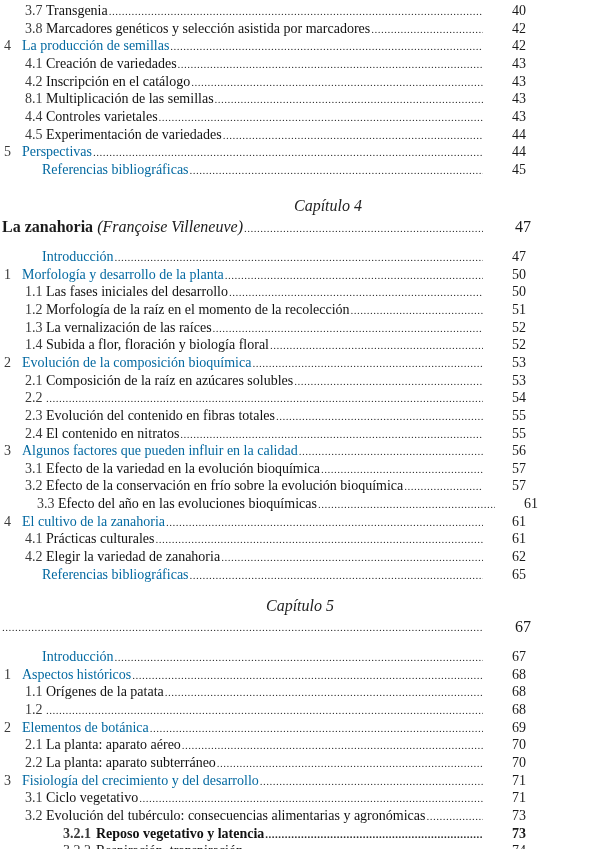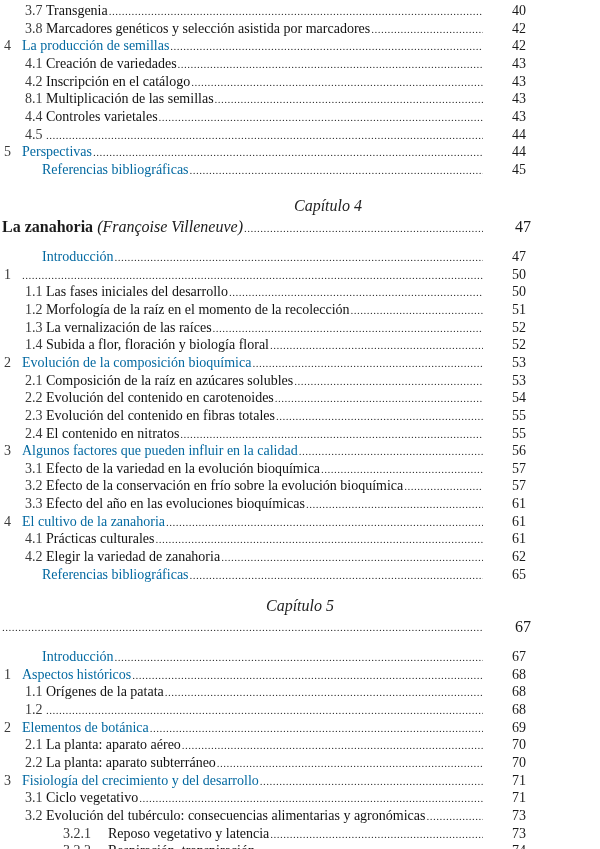--- a/index.html
+++ b/index.html
@@ -11,21 +11,21 @@
   .lead { position:absolute; display:flex; align-items:baseline; overflow:hidden; }
   .lead .t { flex:0 0 auto; padding-right:1px; }
   .lead .dots { flex:1 1 auto; overflow:hidden; white-space:nowrap; color:#2a2a2a; letter-spacing:0.5px; font-size:11px; }
   .pg { position:absolute; right:7px; text-align:right; }
   .l1 .num { left:4px; }
   .l1 .lead { left:22px; right:50px; }
   .l0 .lead { left:2px; right:50px;margin-left:40px; }
   .l2 .num { left:25px; }
   .l2 .lead { left:46px; right:50px; }
   .l3 .num { left:63px; }
-  .l3 .lead { left:108px; right:50px; }
+  .l3 .lead { left:96px; right:50px; }
   .l0 .t, .l1 .t { color:#0369a1; }
   .l2 .t, .l3 .t { color:#111; }
   .cap { position:absolute; left:0; width:600px; text-align:center; font-style:italic; font-size:16px; color:#222; }
   .ch { position:absolute; left:0; width:538px; height:22px; font-size:16px; line-height:22px; white-space:nowrap; }
   .ch .lead { left:2px; right:55px; }
   .ch .t b { font-weight:bold; }
   .ch .t i { font-style:italic; }
   .ch .pg { font-size:16px; right:7px; }
 </style>
 </head>
@@ -84,20 +84,21 @@
       <span class="num">4.4</span>
       <span class="lead">
         <span class="t">Controles varietales</span>
         <span class="dots">................................................................................................................................................................................................................................................................................................................................................................................................................</span>
       </span>
       <span class="pg">43</span>
     </div>
     <div class="row l2" style="top: 125.55px;">
       <span class="num">4.5</span>
       <span class="lead">
+        <span class="t">Experimentación de variedades</span>
         <span class="dots">................................................................................................................................................................................................................................................................................................................................................................................................................</span>
       </span>
       <span class="pg">44</span>
     </div>
     <div class="row l1" style="top: 143.2px;">
       <span class="num">5</span>
       <span class="lead">
         <span class="t">Perspectivas</span>
         <span class="dots">................................................................................................................................................................................................................................................................................................................................................................................................................</span>
       </span>
@@ -121,20 +122,21 @@
     <div class="row l0" style="top: 248px;">
       <span class="lead">
         <span class="t">Introducción</span>
         <span class="dots">................................................................................................................................................................................................................................................................................................................................................................................................................</span>
       </span>
       <span class="pg">47</span>
     </div>
     <div class="row l1" style="top: 265.65px;">
       <span class="num">1</span>
       <span class="lead">
+        <span class="t">Morfología y desarrollo de la planta</span>
         <span class="dots">................................................................................................................................................................................................................................................................................................................................................................................................................</span>
       </span>
       <span class="pg">50</span>
     </div>
     <div class="row l2" style="top: 283.3px;">
       <span class="num">1.1</span>
       <span class="lead">
         <span class="t">Las fases iniciales del desarrollo</span>
         <span class="dots">................................................................................................................................................................................................................................................................................................................................................................................................................</span>
       </span>
@@ -176,21 +178,20 @@
       <span class="num">2.1</span>
       <span class="lead">
         <span class="t">Composición de la raíz en azúcares solubles</span>
         <span class="dots">................................................................................................................................................................................................................................................................................................................................................................................................................</span>
       </span>
       <span class="pg">53</span>
     </div>
     <div class="row l2" style="top: 389.2px;">
       <span class="num">2.2</span>
       <span class="lead">
-        <span class="t">Evolución del contenido en carotenoides</span>
         <span class="dots">................................................................................................................................................................................................................................................................................................................................................................................................................</span>
       </span>
       <span class="pg">54</span>
     </div>
     <div class="row l2" style="top: 406.85px;">
       <span class="num">2.3</span>
       <span class="lead">
         <span class="t">Evolución del contenido en fibras totales</span>
         <span class="dots">................................................................................................................................................................................................................................................................................................................................................................................................................</span>
       </span>
@@ -221,21 +222,21 @@
       <span class="pg">57</span>
     </div>
     <div class="row l2" style="top: 477.45px;">
       <span class="num">3.2</span>
       <span class="lead">
         <span class="t">Efecto de la conservación en frío sobre la evolución bioquímica</span>
         <span class="dots">................................................................................................................................................................................................................................................................................................................................................................................................................</span>
       </span>
       <span class="pg">57</span>
     </div>
-    <div class="row l2" style="top: 495.1px;">
+    <div class="row l2" style="top: 495.1px; margin-left: 12px;">
       <span class="num">3.3</span>
       <span class="lead">
         <span class="t">Efecto del año en las evoluciones bioquímicas</span>
         <span class="dots">................................................................................................................................................................................................................................................................................................................................................................................................................</span>
       </span>
       <span class="pg">61</span>
     </div>
     <div class="row l1" style="top: 512.75px;">
       <span class="num">4</span>
       <span class="lead">
@@ -345,21 +346,21 @@
       <span class="pg">71</span>
     </div>
     <div class="row l2" style="top: 806.85px;">
       <span class="num">3.2</span>
       <span class="lead">
         <span class="t">Evolución del tubérculo: consecuencias alimentarias y agronómicas</span>
         <span class="dots">................................................................................................................................................................................................................................................................................................................................................................................................................</span>
       </span>
       <span class="pg">73</span>
     </div>
-    <div class="row l3" style="top: 824.5px;">
+    <div class="row l3" style="top: 824.5px; font-weight: bold;">
       <span class="num">3.2.1</span>
       <span class="lead">
         <span class="t">Reposo vegetativo y latencia</span>
         <span class="dots">................................................................................................................................................................................................................................................................................................................................................................................................................</span>
       </span>
       <span class="pg">73</span>
     </div>
     <div class="row l3" style="top: 842.15px;">
       <span class="num">3.2.2</span>
       <span class="lead">

